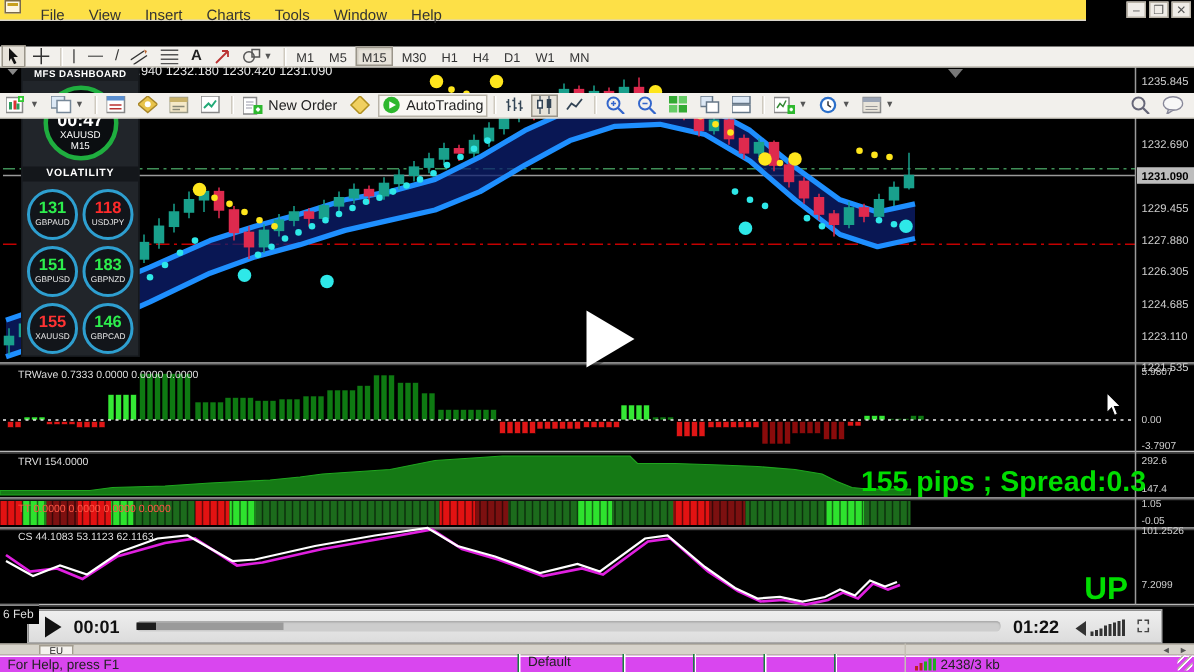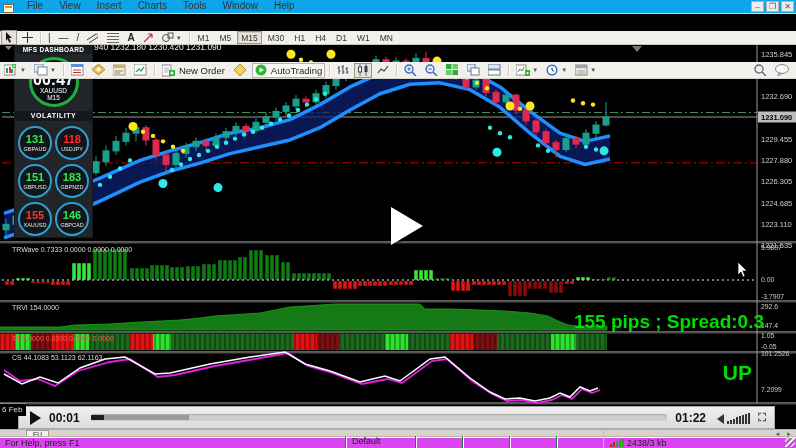--- a/index.html
+++ b/index.html
@@ -1,22 +1,22 @@
 <!DOCTYPE html>
 <html><head>
 <meta charset="utf-8">
 <style>
   html,body{margin:0;padding:0;background:#888;}
   *{box-sizing:border-box;}
   .app{position:relative;width:796px;height:448px;overflow:hidden;
        font-family:"Liberation Sans",sans-serif;background:#000;
        -webkit-font-smoothing:antialiased;}
   
-  .menubar{position:absolute;left:0;top:0;width:796px;height:14px;background:#0ea5e9;
-           border-bottom:1px solid #d9d5cc;display:flex;align-items:flex-end;z-index:20;}
+  .menubar{position:absolute;left:0;top:0;width:724px;height:14px;background:#fde047;
+           border-bottom:1px solid #d9d5cc;display:flex;align-items:flex-start;z-index:20;}
   .menu-appicon{width:11px;height:9px;margin:0 5px 0 3px;border:1px solid #7a6a4a;background:#fdf6e3;position:relative;}
   .menu-appicon::after{content:"";position:absolute;left:1px;top:1px;width:7px;height:2px;background:#c8a020;}
   .menu-item{font-size:10px;color:#333;padding:0 8px;cursor:default;}
   .winbtns{position:absolute;right:2px;top:1px;display:flex;gap:2px;z-index:21;}
   .winbtn{width:13px;height:11px;background:#efece7;border:1px solid #b8b2a6;font-size:8px;line-height:9px;
           text-align:center;color:#555;}
   .toolbar1{position:absolute;left:0;top:14px;width:796px;height:17px;background:#f2f0ec;
             border-bottom:1px solid #ddd9d0;display:flex;align-items:center;z-index:20;margin-top:48px;}
   .toolbar2{position:absolute;left:0;top:31px;width:796px;height:14px;background:#f2f0ec;
             border-bottom:1px solid #c9c5bc;display:flex;align-items:center;z-index:20;}
@@ -29,33 +29,33 @@
   .glyph{font-size:10px;line-height:10px;}
   
   .dash{position:absolute;left:14px;top:44px;width:79px;height:194px;background:#21252a;z-index:12;
         border:1px solid #15181c;}
   .dash-title{height:9px;background:#191c20;color:#fff;font-size:6.5px;font-weight:bold;
               text-align:center;line-height:9px;letter-spacing:.3px;}
   .timer-wrap{display:flex;justify-content:center;margin-top:3px;}
   .timer{width:50px;height:50px;border-radius:50%;border:3px solid #1fae3f;background:#0b0e11;
          display:flex;flex-direction:column;align-items:center;justify-content:center;}
   .timer-cap{font-size:4.5px;color:#aab;line-height:5px;text-align:center;}
-  .timer-time{font-size:16px;font-weight:bold;color:#fff;line-height:12px;margin:1px 0;}
+  .timer-time{font-size:12px;font-weight:bold;color:#fff;line-height:12px;margin:1px 0;}
   .timer-sym{font-size:6.5px;color:#fff;line-height:7px;}
   .vol-strip{margin-top:4px;height:10px;background:#14171b;color:#fff;font-size:7px;font-weight:bold;
              text-align:center;line-height:10px;letter-spacing:.5px;}
   .gauges{display:grid;grid-template-columns:1fr 1fr;gap:4px 3px;padding:5px 3px;}
   .gauge{width:34px;height:34px;border-radius:50%;border:2px solid #2e9fd0;background:rgba(8,12,16,.6);
          display:flex;flex-direction:column;align-items:center;justify-content:center;margin:0 auto;}
   .gauge-val{font-size:11px;font-weight:bold;line-height:11px;}
   .gauge-pair{font-size:5.5px;color:#e8e8e8;line-height:6px;margin-top:1px;}
   
   .pips-text{position:absolute;right:32px;top:311px;font-size:19px;font-weight:bold;color:#00dd00;z-index:11;
              font-family:"Liberation Sans",sans-serif;}
-  .up-text{position:absolute;right:44px;top:361px;font-size:21px;font-weight:bold;color:#00dd00;z-index:11;}
+  .up-text{position:absolute;right:44px;top:381px;font-size:21px;font-weight:bold;color:#00dd00;z-index:11;}
   .date-chip{position:absolute;left:0;top:403px;background:#000;color:#ddd;font-size:8px;
              padding:1px 4px 2px 2px;z-index:16;border-top:1px solid #888;}
   .playbig{position:absolute;left:386px;top:204px;z-index:18;}
   
   .videobar{position:absolute;left:18px;top:406px;width:757px;height:23px;z-index:15;
             background:linear-gradient(#efefef,#dcdcdc);border:1px solid #aaa;display:flex;align-items:center;}
   .vplay{width:0;height:0;border-left:11px solid #111;border-top:7px solid transparent;
          border-bottom:7px solid transparent;margin:0 8px 0 11px;}
   .vtime{font-size:12px;font-weight:bold;color:#111;width:36px;}
   .vtrack{position:relative;height:7px;flex:1;margin:0 8px 0 6px;background:#cdcdcd;

